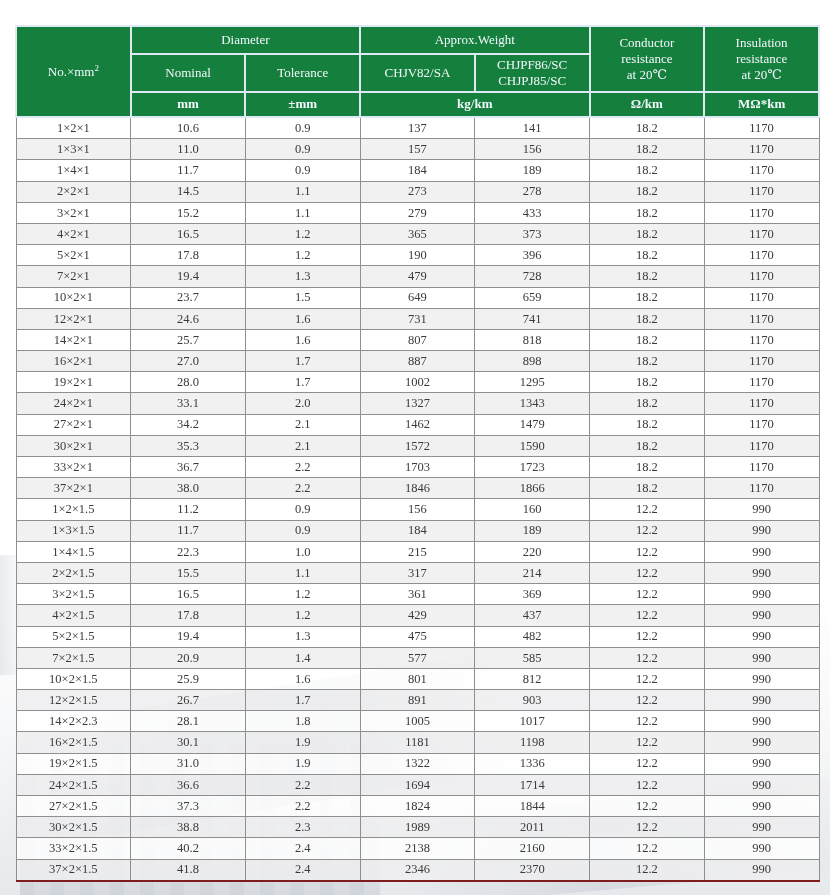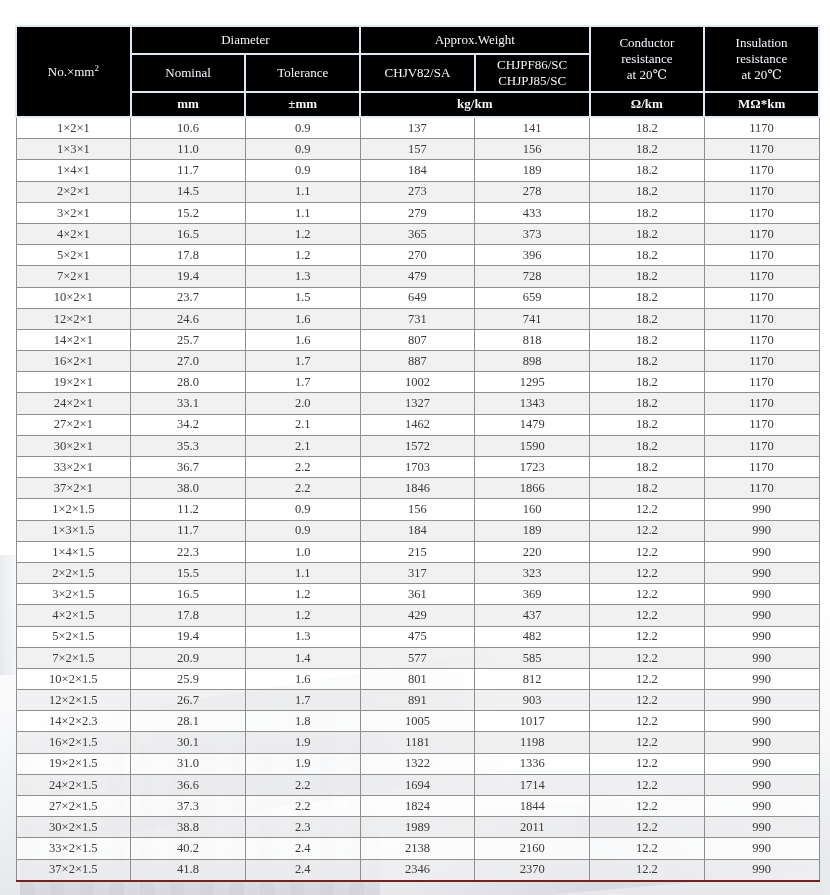--- a/index.html
+++ b/index.html
@@ -22,21 +22,21 @@
     background:
       linear-gradient(0deg, rgba(150,158,172,0.20), transparent 70%),
       repeating-linear-gradient(90deg, rgba(150,158,172,0.10) 0 14px, transparent 14px 30px);}
   .bg-smudge{position:absolute;left:0;top:555px;width:26px;height:120px;
     background:linear-gradient(to right, rgba(170,178,190,0.25), transparent);}
 
   .table-wrap{position:absolute;left:15px;top:25px;width:805px;z-index:1;}
   table{width:100%;border-collapse:collapse;table-layout:fixed;}
 
   thead th{
-    background:#000000;color:#f4f8fd;font-weight:normal;
+    background:#15803d;color:#f4f8fd;font-weight:normal;
     border:2px solid #dfe9f3;
     font-size:13px;line-height:1.25;text-align:center;vertical-align:middle;
     padding:1px 0;white-space:pre-line;
   }
   tr.h1 th{height:24px;}
   tr.h2 th{height:34px;}
   tr.h3 th{height:21px;font-weight:bold;}
   th sup{font-size:9px;}
 
   tbody td{
@@ -149,21 +149,21 @@
           <td>1.2</td>
           <td>365</td>
           <td>373</td>
           <td>18.2</td>
           <td>1170</td>
         </tr>
         <tr>
           <td>5×2×1</td>
           <td>17.8</td>
           <td>1.2</td>
-          <td>270</td>
+          <td>190</td>
           <td>396</td>
           <td>18.2</td>
           <td>1170</td>
         </tr>
         <tr>
           <td>7×2×1</td>
           <td>19.4</td>
           <td>1.3</td>
           <td>479</td>
           <td>728</td>
@@ -285,21 +285,21 @@
           <td>215</td>
           <td>220</td>
           <td>12.2</td>
           <td>990</td>
         </tr>
         <tr>
           <td>2×2×1.5</td>
           <td>15.5</td>
           <td>1.1</td>
           <td>317</td>
-          <td>323</td>
+          <td>214</td>
           <td>12.2</td>
           <td>990</td>
         </tr>
         <tr>
           <td>3×2×1.5</td>
           <td>16.5</td>
           <td>1.2</td>
           <td>361</td>
           <td>369</td>
           <td>12.2</td>

